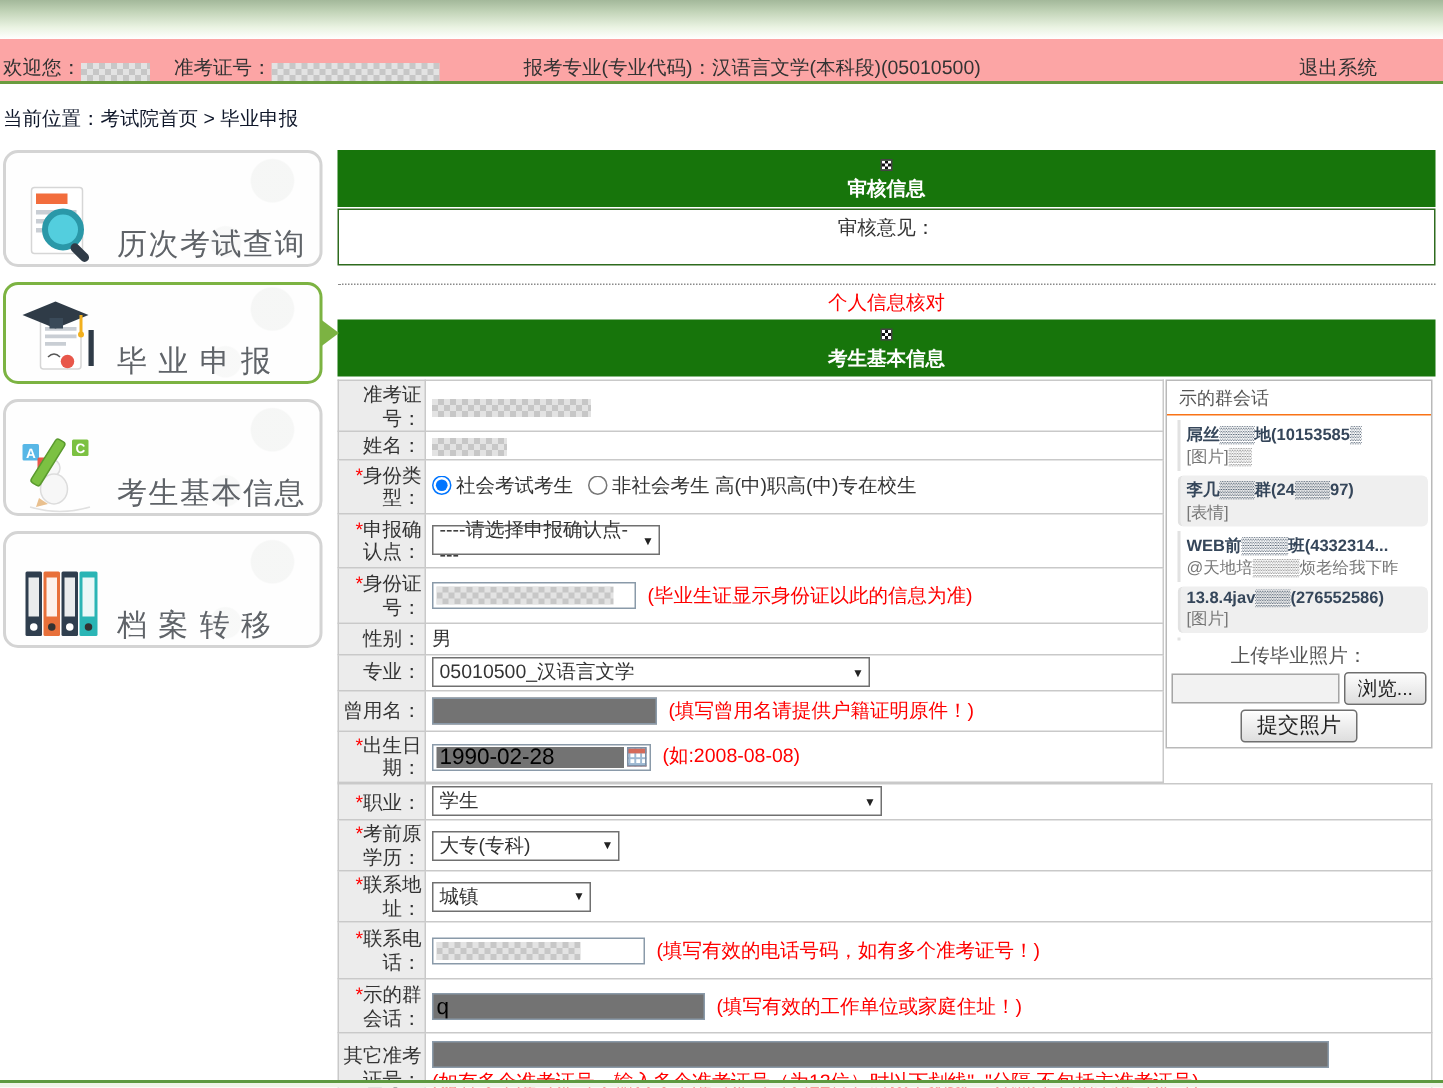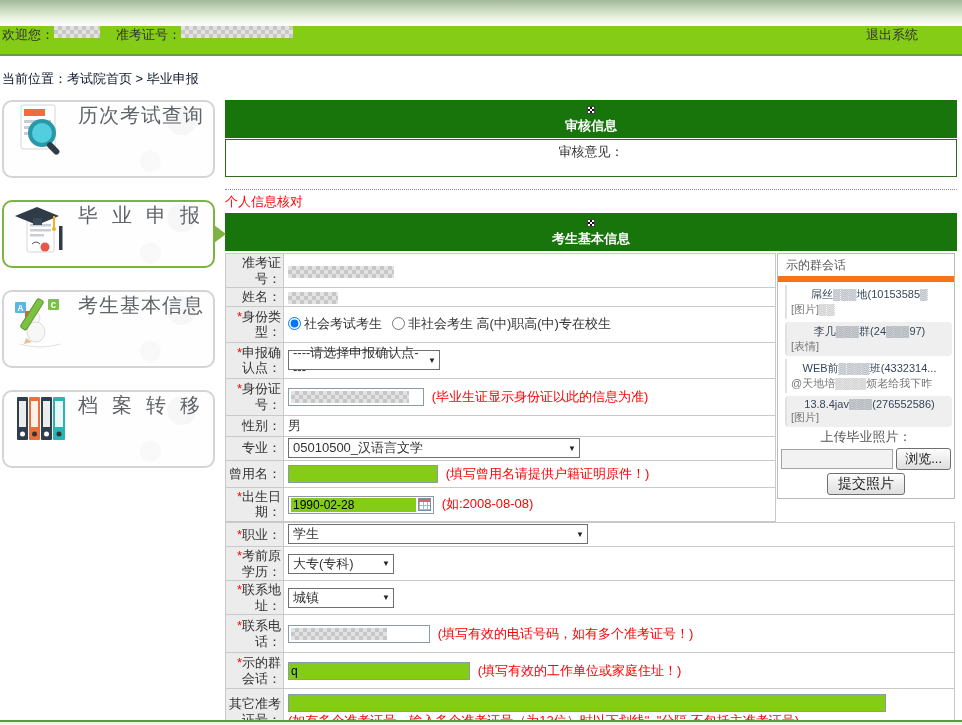--- a/index.html
+++ b/index.html
@@ -4,89 +4,88 @@
 <style>
   * { margin:0; padding:0; box-sizing:border-box; }
   body {
     width:962px; height:725px; overflow:hidden; position:relative;
     font-family:"Liberation Sans","DejaVu Sans",sans-serif;
     font-size:13px; color:#333; background:#fff;
   }
   
   .banner { height:26px; background:linear-gradient(180deg,#a3b89a 0%,#c2d4b8 30%,#eaf3e2 70%,#ffffff 100%); }
   .topbar {
-    height:30px; background:#84cc16; border-bottom:2px solid #6a9c3f;
-    display:flex; align-items:flex-start; padding:0 6px 0 2px; white-space:nowrap;
+    height:30px; background:#fca5a5; border-bottom:2px solid #6a9c3f;
+    display:flex; align-items:flex-end; padding:0 6px 0 2px; white-space:nowrap;
   }
   .topbar .logout { margin-left:auto; margin-right:38px; cursor:pointer; color:#333; text-decoration:none; }
   .redact { display:inline-block; vertical-align:middle; height:12px;
     background:conic-gradient(#c7c7c7 25%,#e3e3e3 0 50%,#c7c7c7 0 75%,#e3e3e3 0) 0 0/8px 8px; }
   .sp { display:inline-block; }
   .breadcrumb { margin:14px 0 0 2px; color:#0f172a; height:16px; }
   
   .content { display:flex; margin-top:14px; align-items:flex-start; }
   
   .sidebar { width:215px; flex:0 0 215px; padding-left:2px; }
   .card {
     position:relative; height:78px; border:2px solid #d4d4d4; border-radius:10px;
-    background:#fefefe; margin-bottom:22px; display:flex; align-items:flex-start;
+    background:#fefefe; margin-bottom:10px; display:flex; align-items:flex-end;
     cursor:pointer;
     background-image:radial-gradient(circle at 85% 25%, rgba(150,160,150,.08) 0 14px, transparent 15px),
                      radial-gradient(circle at 70% 80%, rgba(150,160,150,.06) 0 10px, transparent 11px);
-    font-family:Liberation Mono, monospace;
   }
   .card.active { border-color:#7cb342; height:68px; }
   .card .ic { width:74px; flex:0 0 74px; display:flex; justify-content:center; }
   .card .lb { font-size:20px; color:#5f6368; letter-spacing:1px; }
   .card .arrow { position:absolute; right:-13px; top:50%; margin-top:-9px; width:0; height:0;
     border-left:12px solid #7cb342; border-top:9px solid transparent; border-bottom:9px solid transparent; }
   
   .main { flex:1; margin-left:10px; margin-right:5px; width:730px; }
   .greenbar { background:#17750b; color:#fff; text-align:center; padding:2px 0 3px; }
   .greenbar .title { font-weight:bold; font-size:13px; }
   .checker { display:inline-block; width:8px; height:8px;
     background:conic-gradient(#111 25%,#fff 0 50%,#111 0 75%,#fff 0) 0 0/4px 4px; border:1px solid #444; }
   .auditbox { border:1px solid #2e6b1e; background:#fff; height:38px; text-align:center; padding-top:3px; margin-top:1px; }
   .dotted { border-top:1px dotted #8a8a8a; height:0; }
-  .rednote { color:#f00; margin:3px 0 2px; }
+  .rednote { color:#f00; text-align:center; margin:3px 0 2px; }
   
   table { border-collapse:collapse; table-layout:fixed; }
   td { border:1px solid #c9c9c9; vertical-align:middle; }
   td.lbl { width:58px; background:#ececec; text-align:right; padding:1px 2px 1px 1px; line-height:1.2; word-break:break-all; }
   td.val { background:#fff; padding:1px 2px 1px 4px; }
   .star { color:#f00; }
   .hint { color:#f00; margin-left:4px; }
   .toprow { display:flex; margin-top:2px; }
   .toptable { width:551px; flex:0 0 551px; }
   .bottable { width:730px; }
   .h18{height:18px}.h24{height:24px}.h27{height:27px}.h32{height:32px}
   .h34{height:34px}.h36{height:36px}.h37{height:37px}.h38{height:38px}.h46{height:46px}
-  input[type=text] { border:1px solid #8a9aa9; height:18px; font-size:12px; padding:0 2px;
-    font-family:inherit; vertical-align:middle; background:#84cc16; }
+  input[type=text] { border:1px solid #8a9aa9; height:18px; font-size:15px; padding:0 2px;
+    font-family:inherit; vertical-align:middle; background:#737373; }
   .sel { display:inline-flex; align-items:center; justify-content:space-between;
     border:1px solid #707070; background:#fff; height:20px; padding:0 3px 0 4px;
     vertical-align:middle; cursor:default; }
   .sel .arr { font-size:8px; color:#222; margin-left:6px; }
   .radio-lbl { margin-right:10px; }
   input[type=radio] { vertical-align:-2px; margin-right:3px; }
   .inwrap { display:inline-flex; align-items:center; border:1px solid #8a9aa9; background:#fff;
     height:18px; vertical-align:middle; padding:0 2px; }
   .cal { width:13px; height:13px; border:1px solid #7d8ea3; margin-left:2px; cursor:pointer;
     background-image:linear-gradient(#d56a5a 0 3px, transparent 3px),
       repeating-linear-gradient(90deg,#9db8d2 0 1px, transparent 1px 4px),
       repeating-linear-gradient(0deg,#9db8d2 0 1px, transparent 1px 4px);
     background-color:#fff; }
   
   .photo { width:178px; flex:0 0 178px; margin-left:1px; border:1px solid #b9b9b9; background:#fff;
     height:246px; display:flex; flex-direction:column; overflow:hidden; }
   .chat { flex:1; overflow:hidden; font-size:11px; }
-  .chat-h { color:#555; font-size:12px; padding:3px 2px 2px 8px; border-bottom:6px solid #f97316; }
+  .chat-h { color:#555; font-size:12px; padding:3px 2px 2px 8px; border-bottom:1px solid #f97316; }
   .citem { margin:3px 2px 2px 7px; padding:2px 4px; border-left:2px solid #e2e2e2; }
   .citem.alt { background:#efefef; border-radius:4px; }
-  .citem .t { font-weight:normal; color:#35465a; white-space:nowrap; overflow:hidden;text-align:center; }
+  .citem .t { font-weight:bold; color:#35465a; white-space:nowrap; overflow:hidden; }
   .citem .s { color:#777; white-space:nowrap; overflow:hidden; }
   .upl { text-align:center; color:#555; padding:1px 0 2px; }
   .filerow { display:flex; gap:3px; padding:0 3px; align-items:center; }
   .filebox { flex:1; height:20px; border:1px solid #a5a5a5; background:#f2f2f2; }
   .btn3d { display:inline-block; background:linear-gradient(#fdfdfd,#dedede); border:1px solid #6f6f6f;
     border-radius:3px; box-shadow:inset 0 1px 0 #fff; font-family:inherit; font-size:14px;
     padding:1px 10px; cursor:pointer; color:#222; text-align:center; }
   .btn3d.sm { font-size:13px; padding:1px 8px; }
   .submitrow { text-align:center; padding:3px 0 3px; }
   .footline { position:absolute; left:0; right:0; bottom:0; height:5px; border-top:2px solid #5d9940; background:#eef4e7; }
@@ -96,20 +95,21 @@
 
 <div class="banner"></div>
 
 <div class="topbar">
   <span>欢迎您：</span>
   <span class="redact" style="width:46px"></span>
   <span class="sp" style="width:16px"></span>
   <span>准考证号：</span>
   <span class="redact" style="width:112px"></span>
   <span class="sp" style="width:56px"></span>
+  <span>报考专业(专业代码)：汉语言文学(本科段)(05010500)</span>
   <a class="logout">退出系统</a>
 </div>
 
 <div class="breadcrumb">当前位置：考试院首页 &gt; 毕业申报</div>
 
 <div class="content">
 
   <aside class="sidebar">
     <div class="card">
       <span class="ic">
@@ -312,21 +312,21 @@
         <td class="val">
           <span class="sel" style="width:300px">
             <span>学生</span>
                 <span class="arr">▼</span>
           </span>
         </td>
       </tr>
       <tr class="h34">
         <td class="lbl"><span class="star">*</span><span>考前原学历：</span></td>
         <td class="val">
-          <span class="sel" style="width:106px">
+          <span class="sel" style="width:125px">
             <span>大专(专科)</span>
                 <span class="arr">▼</span>
           </span>
         </td>
       </tr>
       <tr class="h34">
         <td class="lbl"><span class="star">*</span><span>联系地址：</span></td>
         <td class="val">
           <span class="sel" style="width:106px">
             <span>城镇</span>

